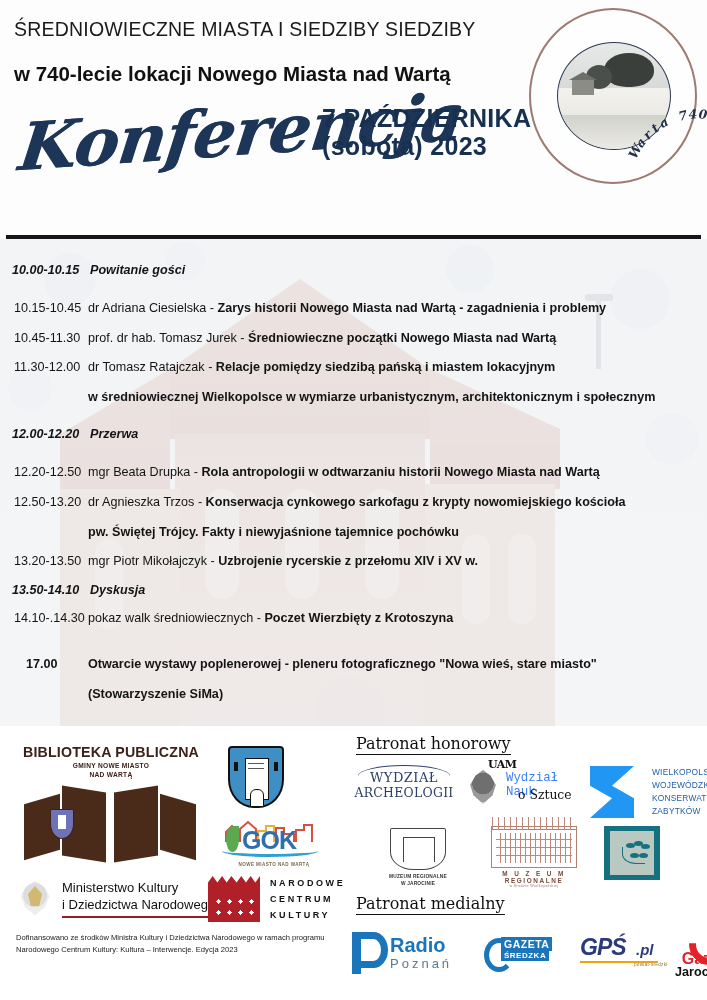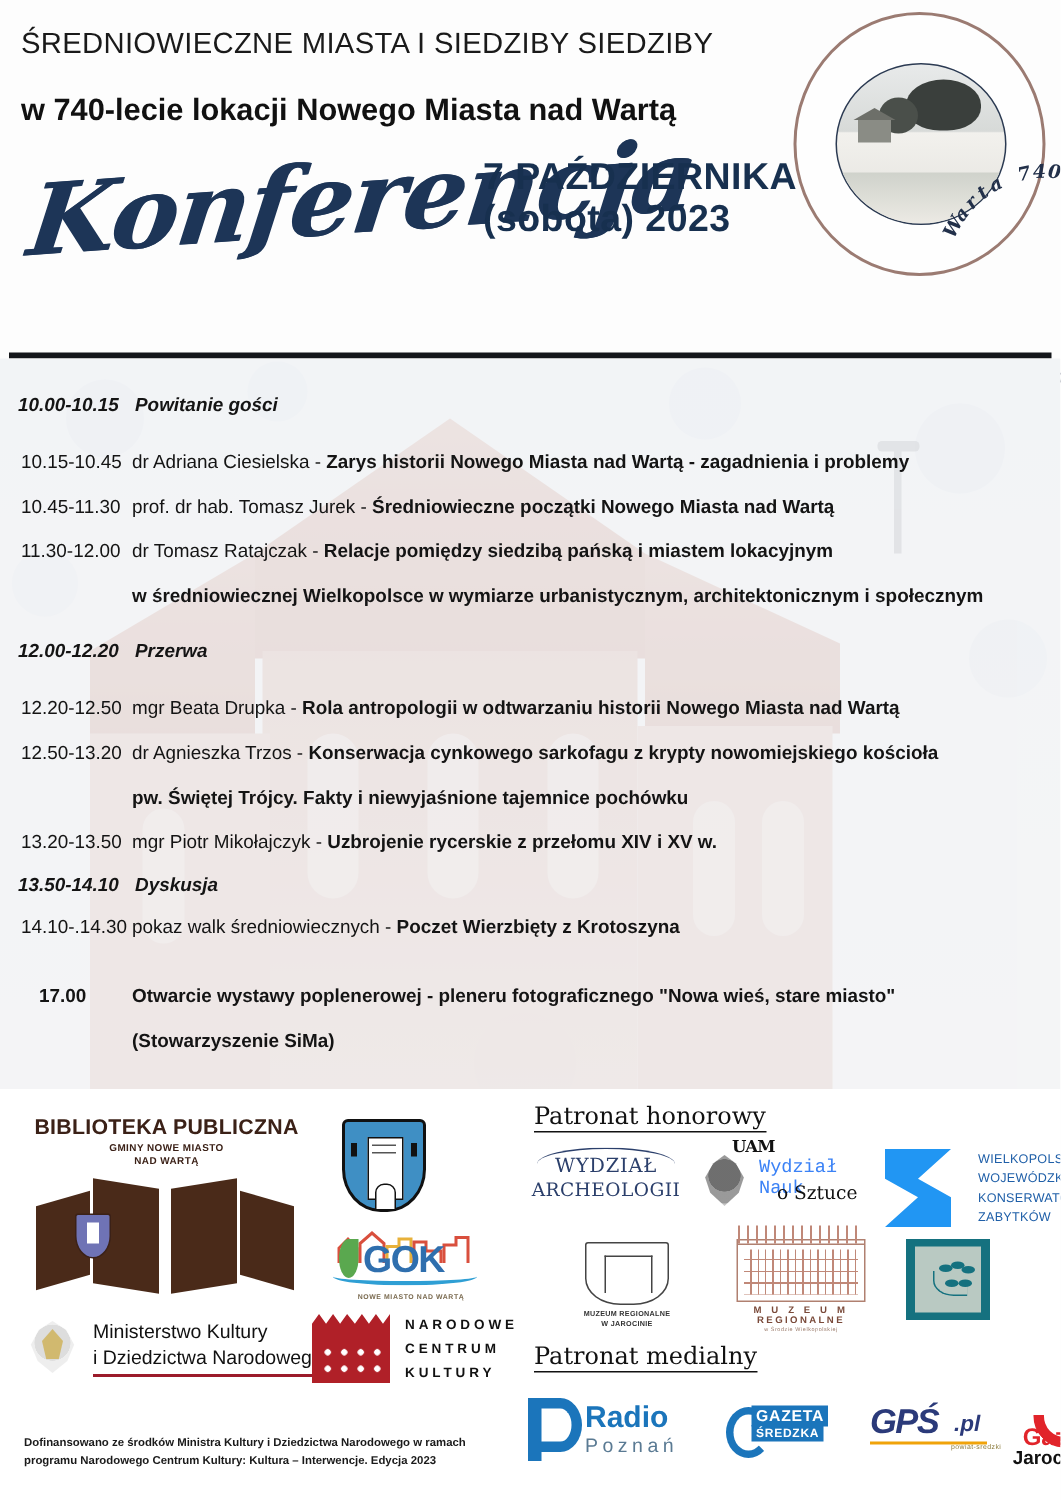--- a/index.html
+++ b/index.html
@@ -338,21 +338,21 @@
   .nck .crown:after{
     content:"";position:absolute;left:5px;top:20px;right:5px;bottom:6px;
     background:radial-gradient(circle,#fff 0 26%,transparent 27%) 0 0/11px 11px;
   }
   .nck .n1{position:absolute;left:62px;top:2px;font-size:9px;font-weight:700;letter-spacing:2.6px;color:#111;}
   .nck .n2{position:absolute;left:62px;top:18px;font-size:9px;font-weight:700;letter-spacing:2.6px;color:#111;}
   .nck .n3{position:absolute;left:62px;top:34px;font-size:9px;font-weight:700;letter-spacing:2.6px;color:#111;}
 
   .fund{
     position:absolute;left:16px;top:206px;width:330px;
-    font-size:7.6px;font-weight:700;color:#1a1a1a;line-height:1.62;margin-top:24px;
+    font-size:7.6px;font-weight:400;color:#1a1a1a;line-height:1.62;
   }
 </style>
 </head>
 <body>
 
 <div class="poster">
 
   <div class="header">
     <div class="title-line1">ŚREDNIOWIECZNE MIASTA  I SIEDZIBY SIEDZIBY</div>
     <div class="title-line2">w 740-lecie lokacji Nowego Miasta nad Wartą</div>

